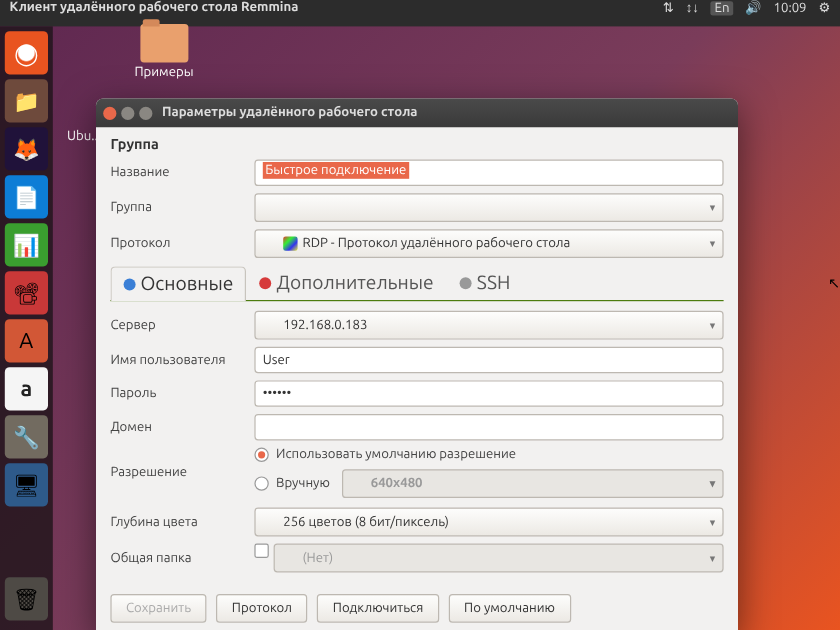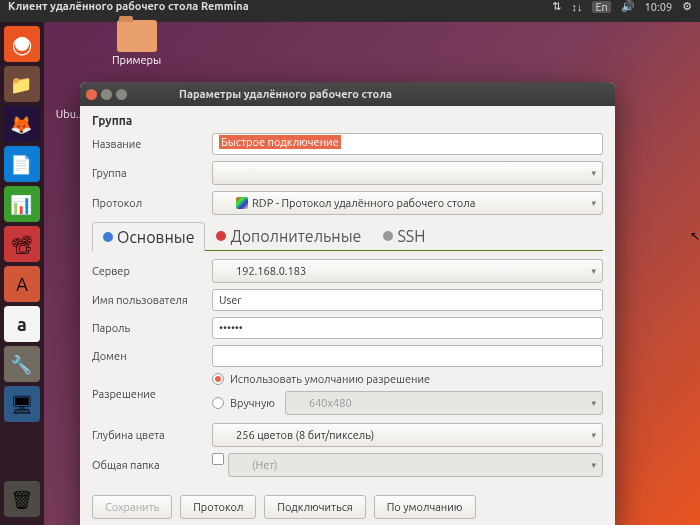--- a/index.html
+++ b/index.html
@@ -19,21 +19,21 @@
 .li-software { background: #d25736; }
 .li-amazon { background: #f5f5f5; color: #222; font-weight: bold; }
 .li-settings { background: #726b60; }
 .li-remmina { background: #2e5a8a; }
 .li-trash { background: #4e4a45; margin-top: auto; margin-bottom: 8px; }
 .desktop-icon { position: absolute; top: 20px; left: 80px; text-align: center; color: #fff; font-size: 11px; margin-left: 32px; }
 .desktop-icon .folder { width: 40px; height: 32px; background: #e9a06d; border-radius: 3px; margin: 0 auto 2px; position: relative; }
 .desktop-icon .folder::before { content: ""; position: absolute; top: -4px; left: 2px; width: 14px; height: 6px; background: #d4895a; border-radius: 2px 2px 0 0; }
 .desktop-label2 { position: absolute; top: 108px; left: 50px; color: #fff; font-size: 11px; text-align: center; width: 40px; }
 .dialog { position: absolute; top: 82px; left: 80px; width: 535px; background: #f2f1f0; border-radius: 6px 6px 4px 4px; box-shadow: 0 8px 30px rgba(0,0,0,0.5); }
-.dialog-titlebar { height: 24px; background: linear-gradient(#4a4a4a, #3a3a3a); border-radius: 6px 6px 0 0; display: flex; align-items: center; padding: 0 6px; color: #ddd; font-size: 11px; font-weight: bold; gap: 44px; }
+.dialog-titlebar { height: 24px; background: linear-gradient(#4a4a4a, #3a3a3a); border-radius: 6px 6px 0 0; display: flex; align-items: center; padding: 0 6px; color: #ddd; font-size: 11px; font-weight: bold; }
 .window-buttons { display: flex; gap: 4px; margin-right: 8px; }
 .wbtn { width: 11px; height: 11px; border-radius: 50%; }
 .wbtn-close { background: #e9684a; }
 .wbtn-min { background: #8a8782; }
 .wbtn-max { background: #8a8782; }
 .dialog-body { padding: 8px 12px 10px; }
 .section-title { font-weight: bold; font-size: 12px; color: #333; margin-bottom: 6px; }
 .form-row { display: flex; align-items: center; margin-bottom: 6px; font-size: 11px; color: #444; }
 .form-row label { width: 120px; }
 .form-row .field { flex: 1; }
@@ -175,21 +175,21 @@
     <div class="form-row">
       <label>Разрешение</label>
       <div class="field">
         <div class="radio-row" style="margin-bottom:6px;">
           <span class="radio checked"></span>
           <span>Использовать умолчанию разрешение</span>
         </div>
         <div class="radio-row">
           <span class="radio"></span>
           <span>Вручную</span>
-          <div class="combo disabled" style="flex:1;margin-left:4px;">
+          <div class="combo disabled" style="flex:1;margin-left:4px;font-weight:bold;">
               <span>640x480</span>
             </div>
         </div>
       </div>
     </div>
 
     <div class="form-row" style="margin-top:8px;">
       <label>Глубина цвета</label>
       <div class="field">
           <div class="combo">

